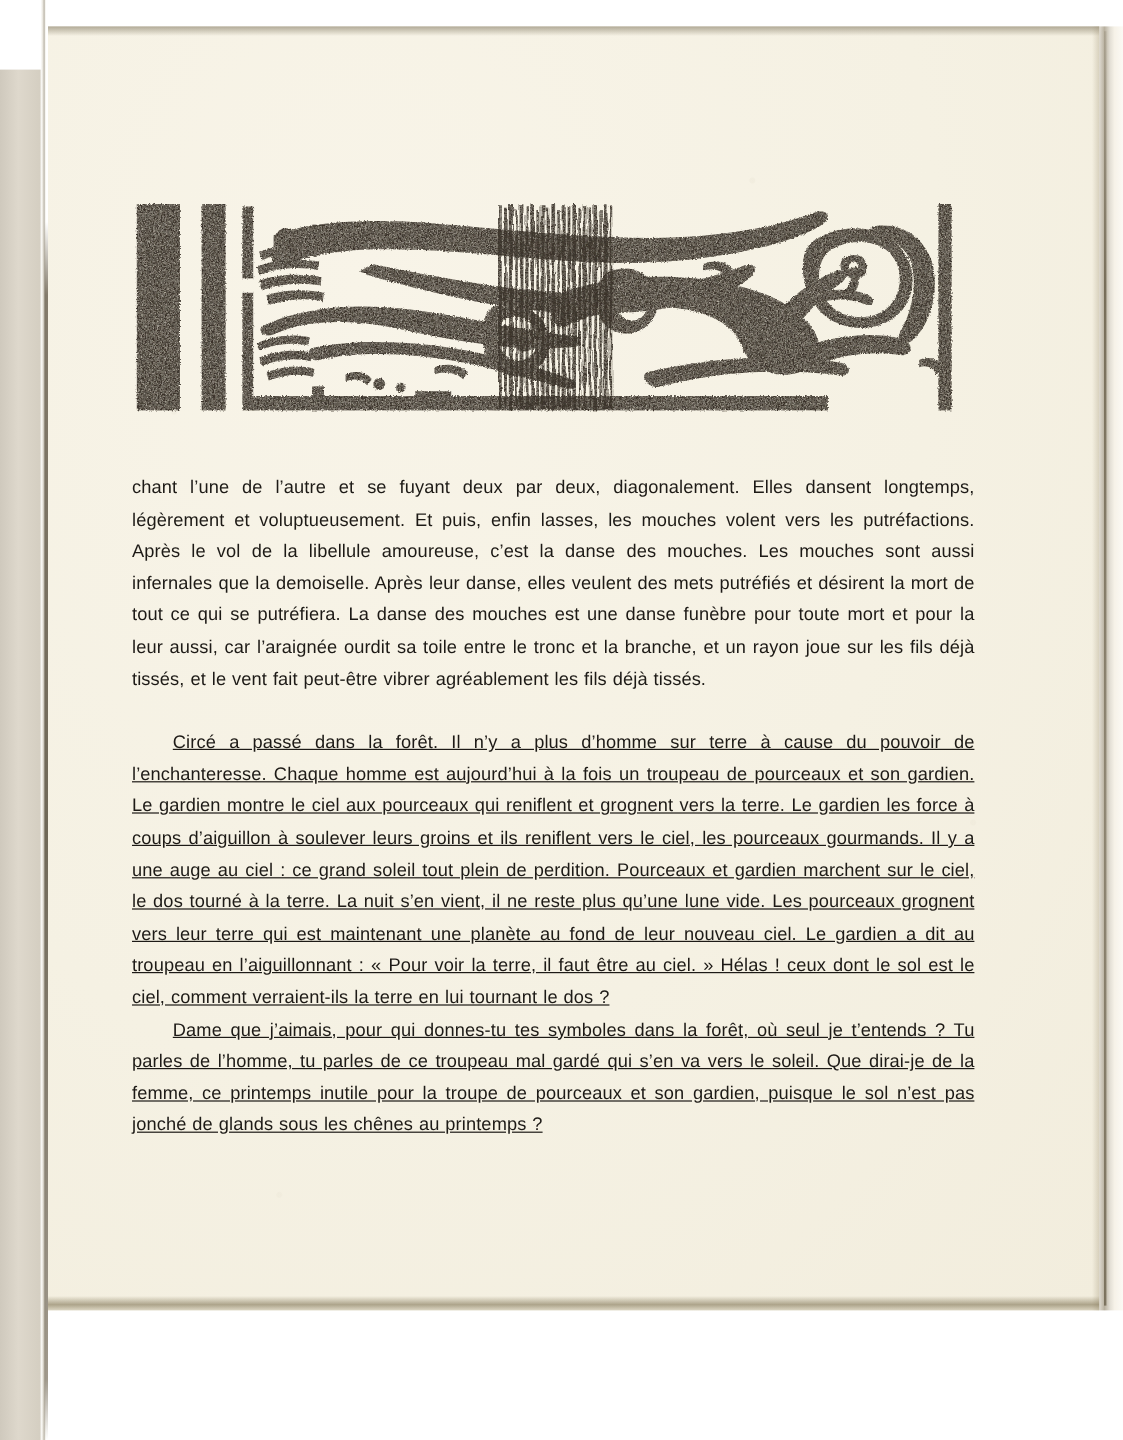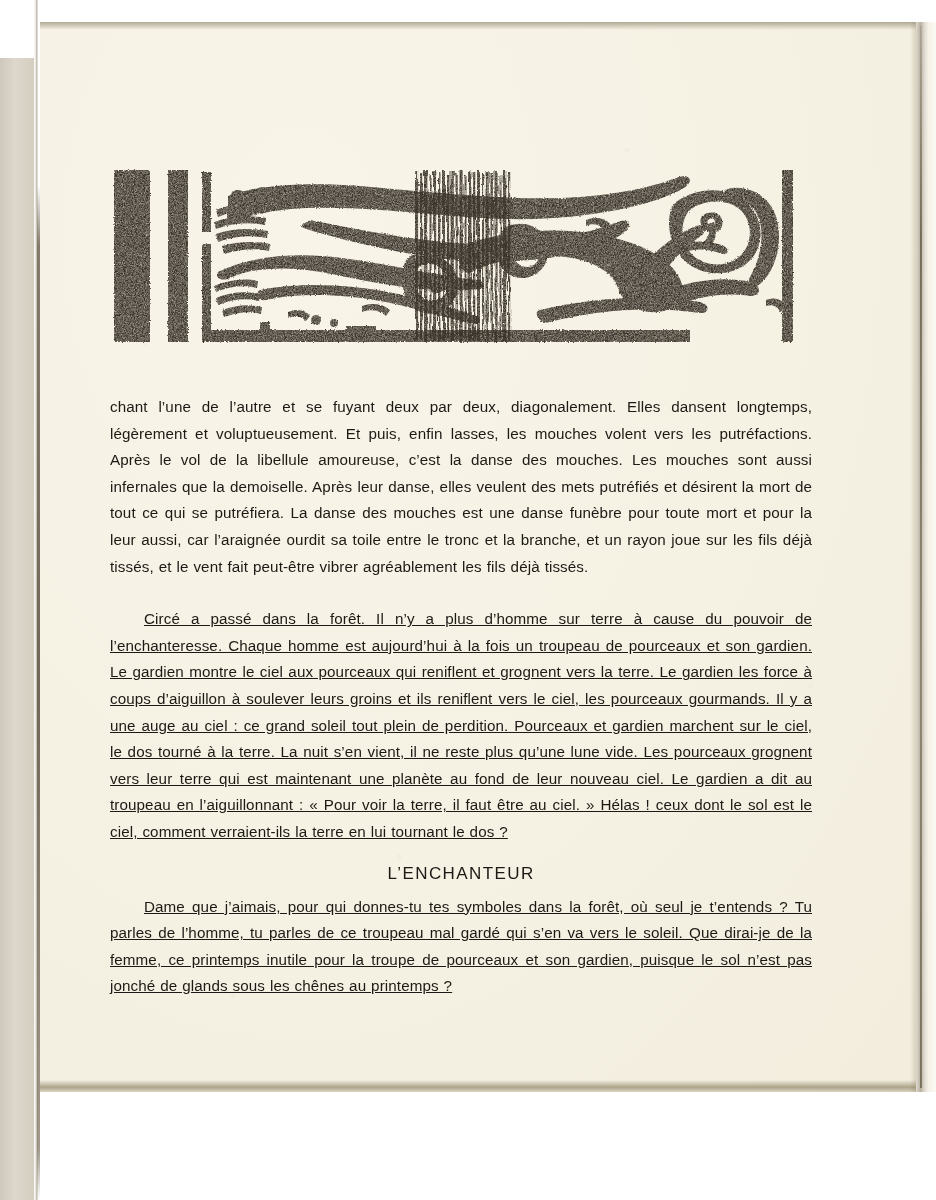--- a/index.html
+++ b/index.html
@@ -314,18 +314,17 @@
           <rect x="97" y="12" width="2.2" height="168"></rect>
         </g>
           </g>
       </svg>
     </div>
 
     <div class="body-text">
       <p>chant l’une de l’autre et se fuyant deux par deux, diagonalement. Elles dansent longtemps, légèrement et voluptueusement. Et puis, enfin lasses, les mouches volent vers les putréfactions. Après le vol de la libellule amoureuse, c’est la danse des mouches. Les mouches sont aussi infernales que la demoiselle. Après leur danse, elles veulent des mets putréfiés et désirent la mort de tout ce qui se putréfiera. La danse des mouches est une danse funèbre pour toute mort et pour la leur aussi, car l’araignée ourdit sa toile entre le tronc et la branche, et un rayon joue sur les fils déjà tissés, et le vent fait peut-être vibrer agréablement les fils déjà tissés.</p>
       <div class="para-gap"></div>
       <p class="indent">Circé a passé dans la forêt. Il n’y a plus d’homme sur terre à cause du pouvoir de l’enchanteresse. Chaque homme est aujourd’hui à la fois un troupeau de pourceaux et son gardien. Le gardien montre le ciel aux pourceaux qui reniflent et grognent vers la terre. Le gardien les force à coups d’aiguillon à soulever leurs groins et ils reniflent vers le ciel, les pourceaux gourmands. Il y a une auge au ciel : ce grand soleil tout plein de perdition. Pourceaux et gardien marchent sur le ciel, le dos tourné à la terre. La nuit s’en vient, il ne reste plus qu’une lune vide. Les pourceaux grognent vers leur terre qui est maintenant une planète au fond de leur nouveau ciel. Le gardien a dit au troupeau en l’aiguillonnant : « Pour voir la terre, il faut être au ciel. » Hélas ! ceux dont le sol est le ciel, comment verraient-ils la terre en lui tournant le dos ?</p>
-      <h2 class="section-title">L’ENCHANTEUR</h2>
       <p class="indent">Dame que j’aimais, pour qui donnes-tu tes symboles dans la forêt, où seul je t’entends ? Tu parles de l’homme, tu parles de ce troupeau mal gardé qui s’en va vers le soleil. Que dirai-je de la femme, ce printemps inutile pour la troupe de pourceaux et son gardien, puisque le sol n’est pas jonché de glands sous les chênes au printemps ?</p>
     </div>
 
   </div>
 </div>
 
 </body></html>

